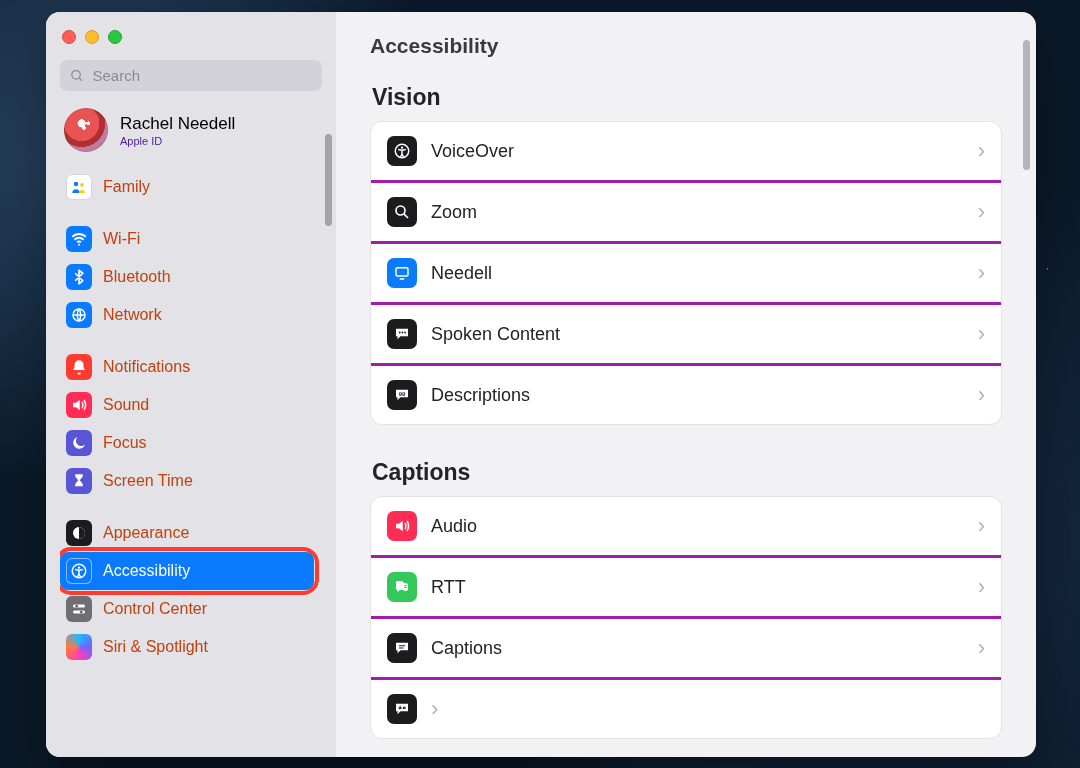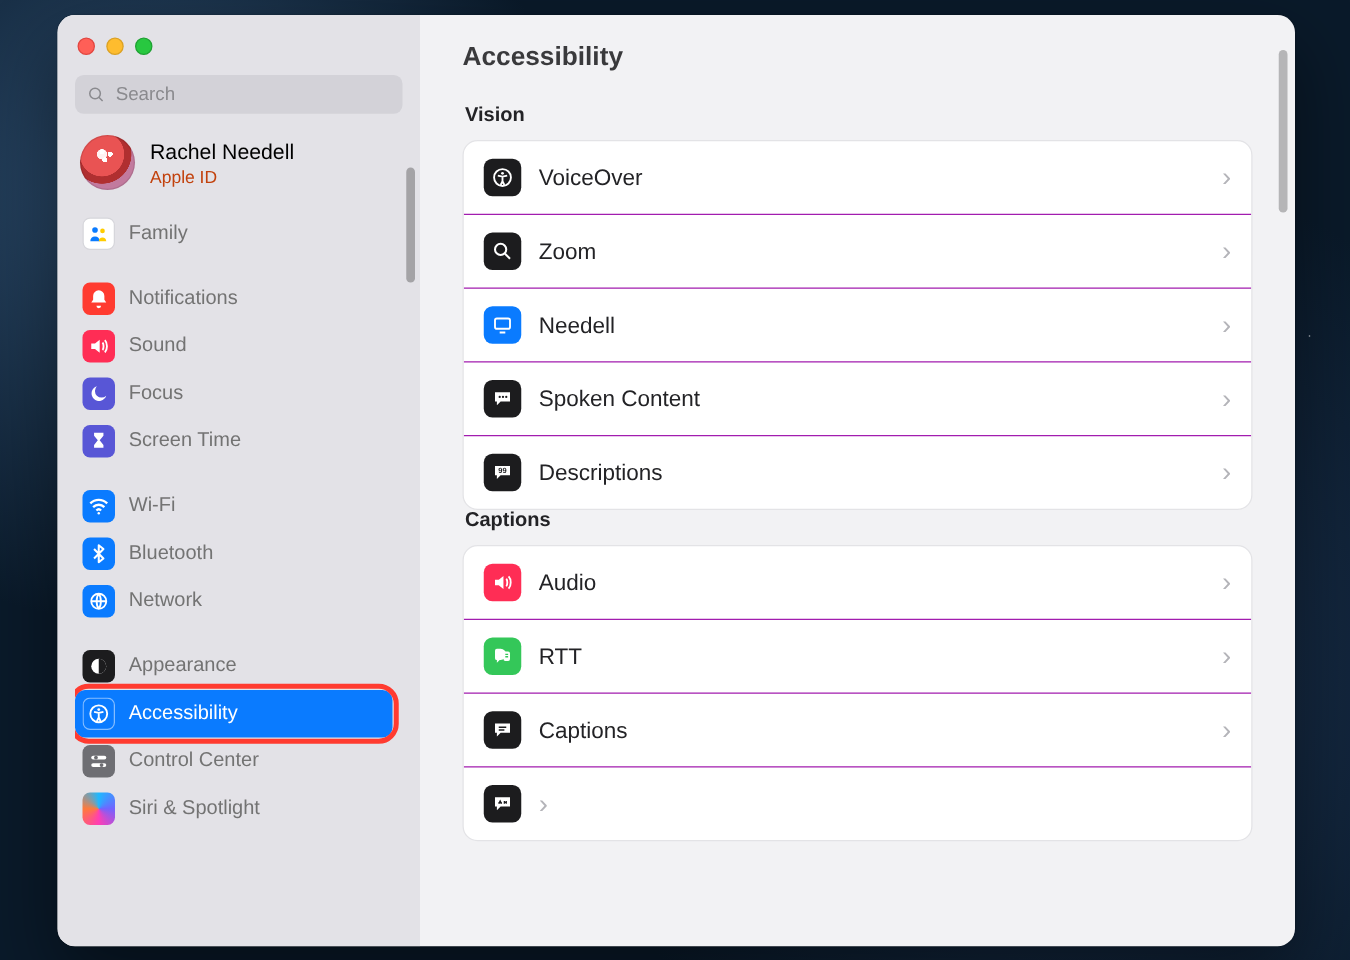--- a/index.html
+++ b/index.html
@@ -74,27 +74,27 @@
   .avatar::after{
     
     content:""; position:absolute; inset:0;
     background:
       radial-gradient(2px 2px at 40% 30%, #fff 100%, transparent),
       radial-gradient(2px 2px at 55% 35%, #fff 100%, transparent),
       radial-gradient(2px 2px at 45% 45%, #fff 100%, transparent);
     border-radius:50%;
   }
   .user-name { font-size:17px; color:#000000; }
-  .user-sub { font-size:14px; color:#c2410c; margin-top:1px; }
+  .user-sub { font-size:11px; color:#4c1d95; margin-top:1px; }
   .group { margin-top: 2px; margin-bottom: 14px; }
   .row {
     display:flex; align-items:center; gap:11px;
     padding:6px 6px;
     border-radius:8px;
-    font-size:16px; color:#737373;
+    font-size:16px; color:#c2410c;
     cursor:default;
     position:relative;
   }
   .row .ic {
     width:26px; height:26px; border-radius:6px;
     display:flex; align-items:center; justify-content:center;
     flex-shrink:0;
     color:#fff;
   }
   .row.selected {
@@ -116,29 +116,30 @@
   .c-black{background:#1c1c1e;}
   .c-green{background:#34c759;}
   .c-darkgrey{background:#6e6e73;}
   .c-siri{background:conic-gradient(#1fb8ff,#7263ff,#ff3eb4,#ff7a3b,#1fb8ff);}
   
   .main {
     flex:1; padding:22px 34px 0 34px;
     position:relative; overflow:hidden;
   }
   .main-title { font-size:21px; font-weight:700; color:#3a3a3c; margin-bottom:26px; }
-  .section-title { font-size:16px; font-weight:700; color:#232326; margin:0 2px 10px 2px; }
+  .section-title { font-size:23px; font-weight:700; color:#232326; margin:0 2px 10px 2px; }
   .panel {
     background:#fff; border:1px solid #e3e3e6;
     border-radius:12px; overflow:hidden;
+    margin-bottom:34px;
   }
   .prow {
     display:flex; align-items:center; gap:14px;
     padding:14px 16px;
-    border-top:1px solid #a21caf;
+    border-top:3px solid #a21caf;
     cursor:default;
   }
   .prow:first-child{border-top:none;}
   .prow .label{ font-size:18px; color:#232326; flex:1;}
   .prow .ic{ width:30px; height:30px; border-radius:7px;
     display:flex;align-items:center;justify-content:center;color:#fff;flex-shrink:0;}
   .prow .chev{ color:#b4b4b9; font-size:22px; line-height:1; }
   .main-scrollbar{
     position:absolute; right:6px; top:28px; width:7px; height:130px;
     background:rgba(0,0,0,.25); border-radius:4px;
@@ -183,56 +184,20 @@
                 <path d="M3 20c0-3 2-5 5-5s5 2 5 5" fill="#0a7bff"></path>
                 <path d="M12 20c0-2.5 1.7-4 4-4s4 1.5 4 4" fill="#ffcc00"></path>
               </svg>
           </span>
           <span>Family</span>
         </div>
       </div>
 
       <div class="group">
         <div class="row">
-          <span class="ic c-red">
-              <svg viewBox="0 0 24 24" fill="#fff">
-                <path d="M12 3a6 6 0 0 0-6 6v4l-2 3h16l-2-3V9a6 6 0 0 0-6-6zm0 19a2.5 2.5 0 0 0 2.5-2.5h-5A2.5 2.5 0 0 0 12 22z"></path>
-              </svg>
-            </span>
-          <span>Notifications</span>
-        </div>
-        <div class="row">
-          <span class="ic c-pink">
-              <svg viewBox="0 0 24 24" fill="#fff">
-                <path d="M4 9v6h4l5 4V5L8 9H4z"></path>
-                <path d="M16 8c1.5 1.5 1.5 6.5 0 8M18.5 5.5c3 3 3 10 0 13" stroke="#fff" stroke-width="2" fill="none"></path>
-              </svg>
-            </span>
-          <span>Sound</span>
-        </div>
-        <div class="row">
-          <span class="ic c-indigo">
-              <svg viewBox="0 0 24 24" fill="#fff">
-                <path d="M20 14A8 8 0 1 1 10 4a7 7 0 0 0 10 10z"></path>
-              </svg>
-            </span>
-          <span>Focus</span>
-        </div>
-        <div class="row">
-          <span class="ic c-indigo">
-              <svg viewBox="0 0 24 24" fill="#fff">
-                <path d="M7 3h10v3l-4 5 4 5v3H7v-3l4-5-4-5V3z"></path>
-              </svg>
-            </span>
-          <span>Screen Time</span>
-        </div>
-      </div>
-
-      <div class="group">
-        <div class="row">
           <span class="ic c-blue">
               <svg viewBox="0 0 24 24" fill="none" stroke="#fff" stroke-width="2.5">
                 <path d="M3 9c5-5 13-5 18 0"></path>
                 <path d="M6 13c3.5-3.5 8.5-3.5 12 0"></path>
                 <path d="M9.5 16.5c1.5-1.5 3.5-1.5 5 0"></path>
                 <circle cx="12" cy="19.5" r="1.3" fill="#fff" stroke="none"></circle>
               </svg>
             </span>
           <span>Wi-Fi</span>
         </div>
@@ -245,20 +210,56 @@
           <span>Bluetooth</span>
         </div>
         <div class="row">
           <span class="ic c-blue">
               <svg viewBox="0 0 24 24" fill="none" stroke="#fff" stroke-width="2">
                 <circle cx="12" cy="12" r="8"></circle>
                 <path d="M4 12h16M12 4c3 3.5 3 12.5 0 16M12 4c-3 3.5-3 12.5 0 16"></path>
               </svg>
             </span>
           <span>Network</span>
+        </div>
+      </div>
+
+      <div class="group">
+        <div class="row">
+          <span class="ic c-red">
+              <svg viewBox="0 0 24 24" fill="#fff">
+                <path d="M12 3a6 6 0 0 0-6 6v4l-2 3h16l-2-3V9a6 6 0 0 0-6-6zm0 19a2.5 2.5 0 0 0 2.5-2.5h-5A2.5 2.5 0 0 0 12 22z"></path>
+              </svg>
+            </span>
+          <span>Notifications</span>
+        </div>
+        <div class="row">
+          <span class="ic c-pink">
+              <svg viewBox="0 0 24 24" fill="#fff">
+                <path d="M4 9v6h4l5 4V5L8 9H4z"></path>
+                <path d="M16 8c1.5 1.5 1.5 6.5 0 8M18.5 5.5c3 3 3 10 0 13" stroke="#fff" stroke-width="2" fill="none"></path>
+              </svg>
+            </span>
+          <span>Sound</span>
+        </div>
+        <div class="row">
+          <span class="ic c-indigo">
+              <svg viewBox="0 0 24 24" fill="#fff">
+                <path d="M20 14A8 8 0 1 1 10 4a7 7 0 0 0 10 10z"></path>
+              </svg>
+            </span>
+          <span>Focus</span>
+        </div>
+        <div class="row">
+          <span class="ic c-indigo">
+              <svg viewBox="0 0 24 24" fill="#fff">
+                <path d="M7 3h10v3l-4 5 4 5v3H7v-3l4-5-4-5V3z"></path>
+              </svg>
+            </span>
+          <span>Screen Time</span>
         </div>
       </div>
 
       <div class="group">
         <div class="row">
           <span class="ic c-black">
               <svg viewBox="0 0 24 24">
                 <circle cx="12" cy="12" r="8" fill="#fff"></circle>
                 <path d="M12 4a8 8 0 0 1 0 16z" fill="#1c1c1e"></path>
               </svg>

